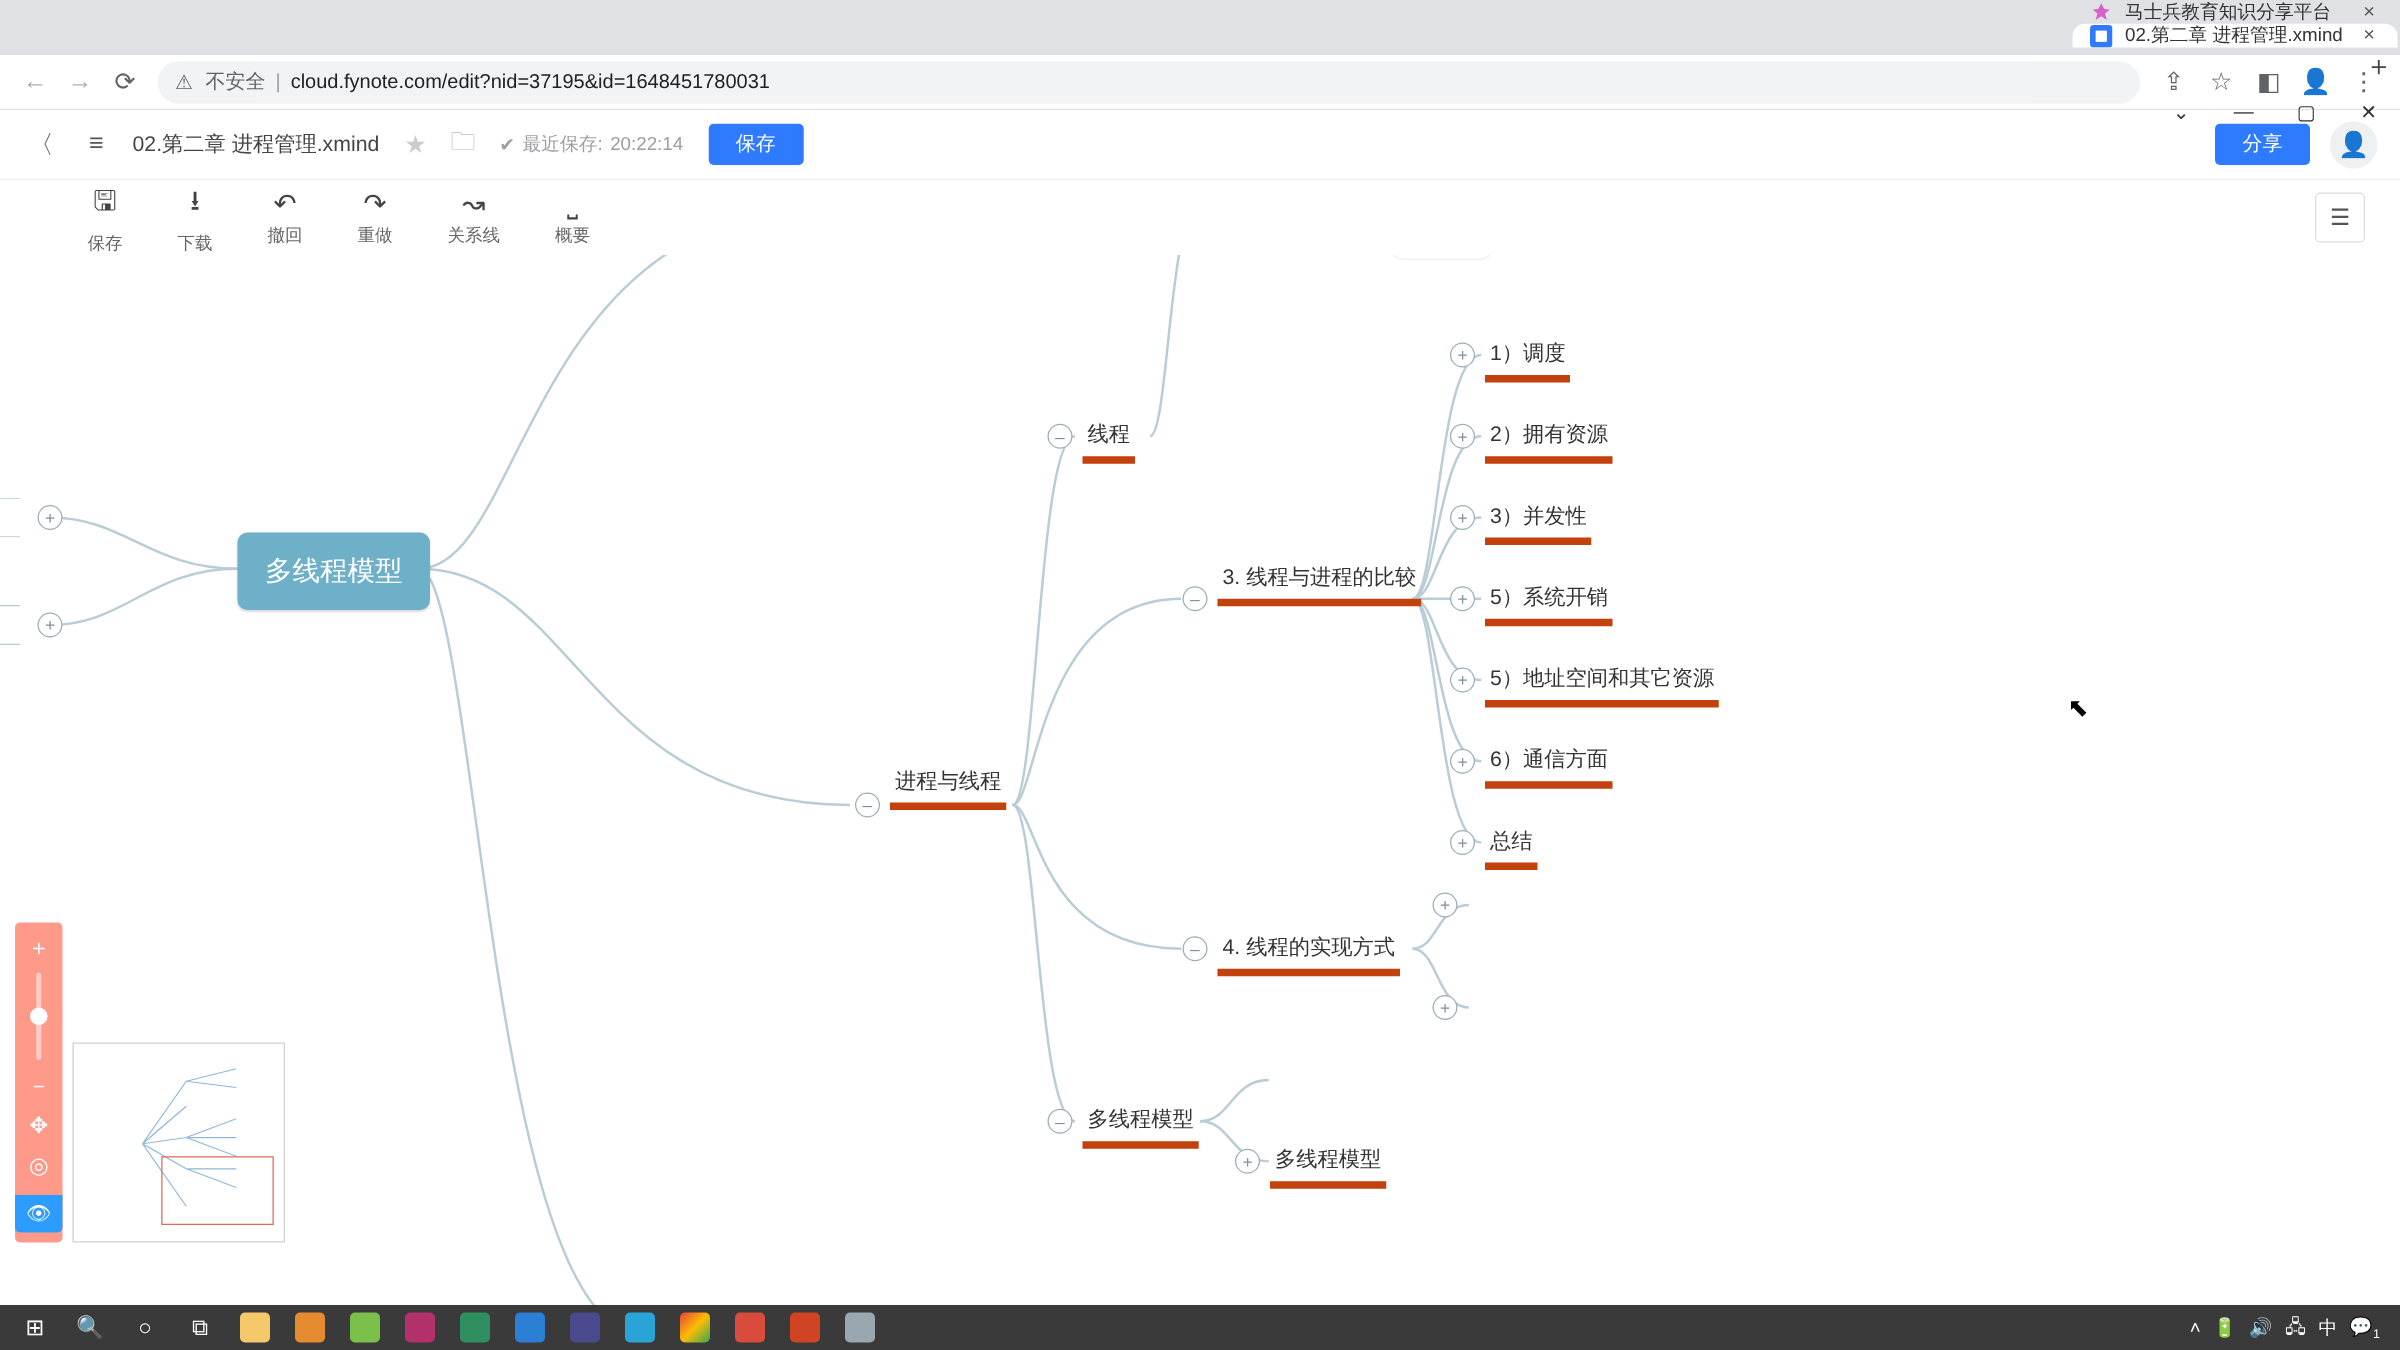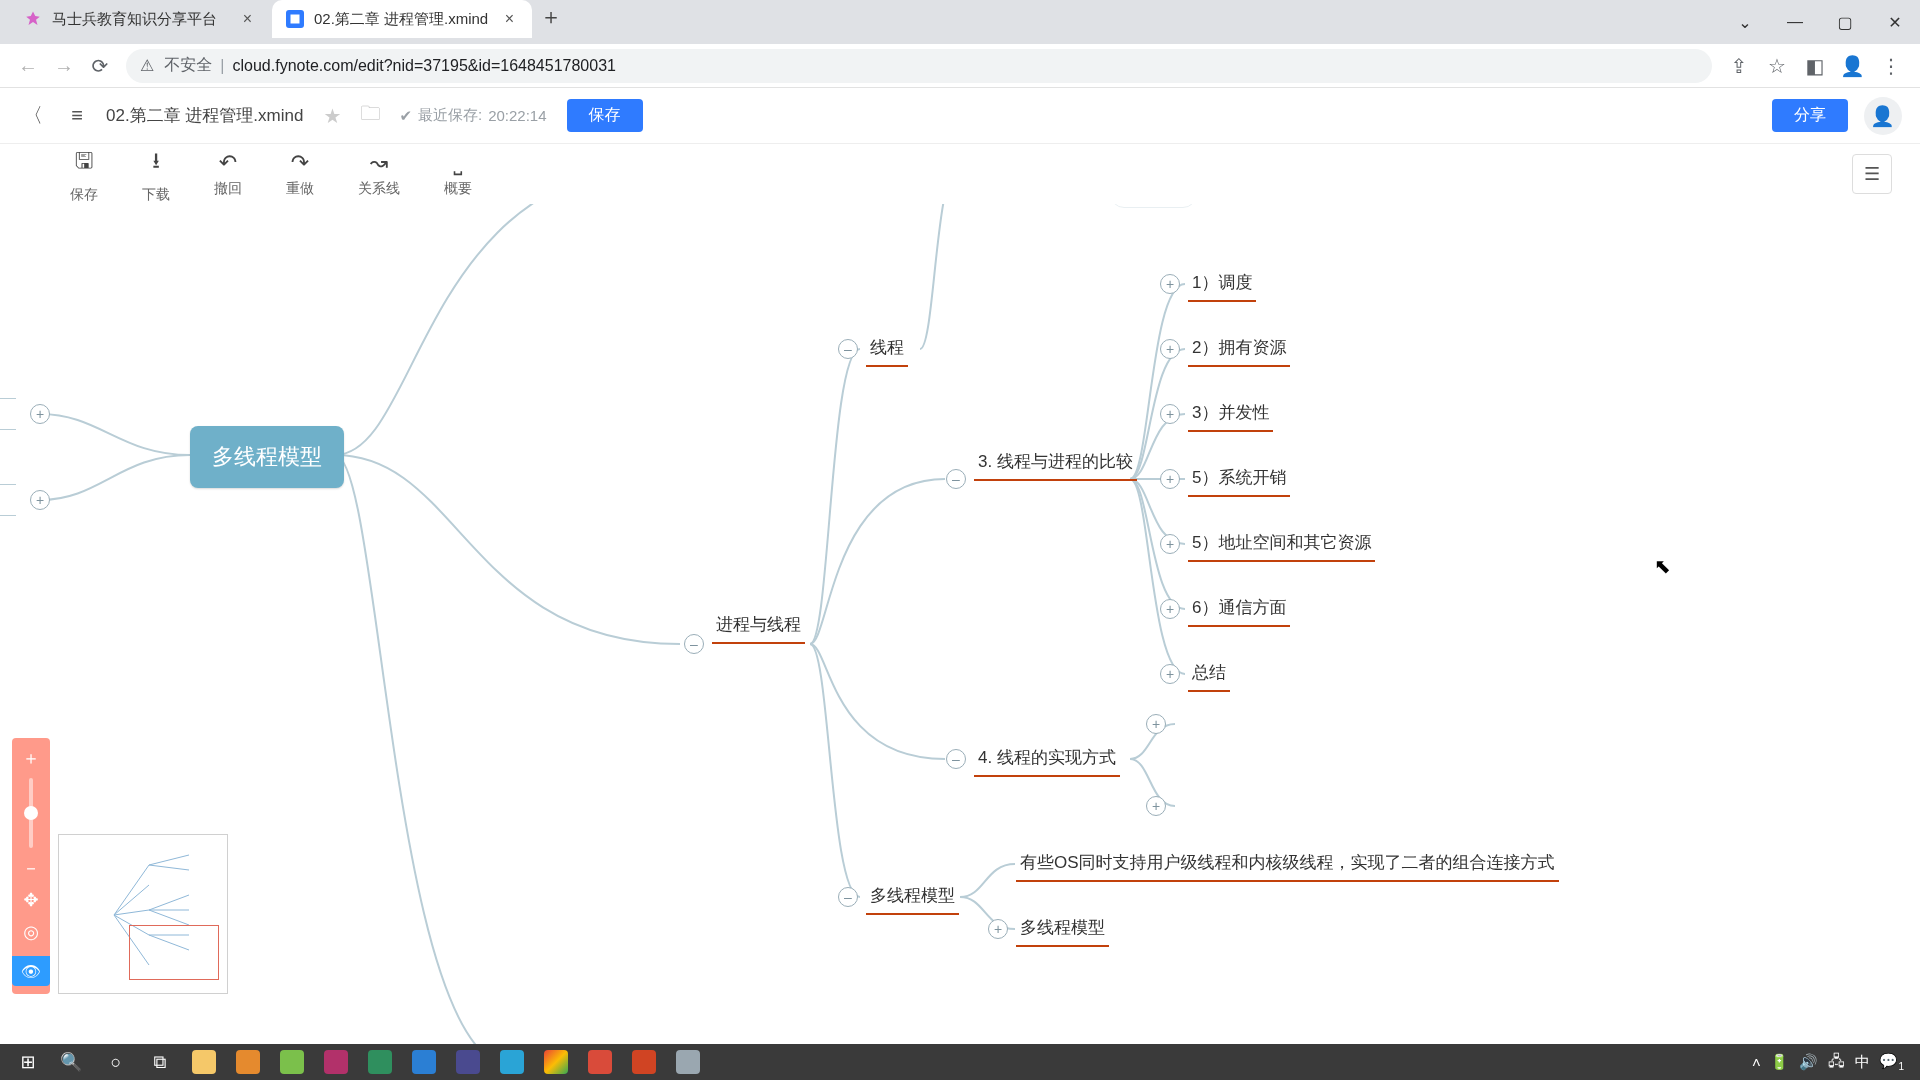--- a/index.html
+++ b/index.html
@@ -1,19 +1,19 @@
 <!DOCTYPE html>
 <html><head>
 <meta charset="utf-8">
 <style>
   * { margin:0; padding:0; box-sizing:border-box; font-family:"Microsoft YaHei","Segoe UI",sans-serif; }
   html,body { width:1920px; height:1080px; overflow:hidden; background:#fff; }
 
   
-  .tabstrip { height:44px; background:#dfe1e5; display:flex; padding-left:10px; }
+  .tabstrip { height:44px; background:#dfe1e5; display:flex; align-items:flex-end; padding-left:10px;flex-direction:column; }
   .tab { height:38px; background:#fff; border-radius:10px 10px 0 0; display:flex; align-items:center; padding:0 14px; font-size:15px; color:#333; margin-right:2px; position:relative; min-width:260px; }
   .tab.inactive { background:#dfe1e5; }
   .tab .favi { width:18px; height:18px; margin-right:10px; flex:0 0 18px; }
   .tab .close { margin-left:auto; color:#555; font-size:16px; padding:0 4px; }
   .newtab { width:34px; height:34px; display:flex; align-items:center; justify-content:center; color:#444; font-size:22px; }
   .wctrls { margin-left:auto; display:flex; align-items:center; height:44px; }
   .wctrls div { width:50px; height:44px; display:flex; align-items:center; justify-content:center; color:#333; font-size:16px;}
   .chev { width:30px; display:flex; justify-content:center; color:#555;}
 
   
@@ -40,21 +40,21 @@
   .tool { display:flex; flex-direction:column; align-items:center; color:#666; font-size:14px; gap:4px; }
   .tool .ic { font-size:22px; color:#444; }
   .panelbtn { position:absolute; right:28px; top:10px; width:40px; height:40px; border:1px solid #ddd; border-radius:4px; display:flex; align-items:center; justify-content:center; color:#555; font-size:18px; background:#fff;}
 
   
   .canvas { position:absolute; left:0; right:0; top:204px; bottom:36px; background:#fff; overflow:hidden; }
   .stage { position:absolute; inset:0; }
   .stage svg { position:absolute; inset:0; width:100%; height:100%; }
 
   .node { position:absolute; font-size:17px; color:#333; white-space:nowrap; }
-  .node.leaf { border-bottom:2px solid #c2410c; padding:2px 4px 6px 4px;text-align:center; }
+  .node.leaf { border-bottom:6px solid #c2410c; padding:2px 4px 6px 4px;text-align:center; }
   .node.mid  { border:1px solid #b9cdd6; border-radius:14px; padding:6px 14px; background:#fff; }
   .node.root { background:#6fb0c9; color:#fff; border-radius:8px; padding:16px 22px; font-size:22px; box-shadow:0 1px 2px rgba(0,0,0,.15);}
   .sidechip { position:absolute; left:-14px; width:30px; height:32px; border:1px solid #b9cdd6; border-right:none; border-radius:6px 0 0 6px; background:#fff; }
   .tog { position:absolute; width:20px; height:20px; border:1.5px solid #9aaeb8; border-radius:50%; background:#fff; display:flex; align-items:center; justify-content:center; color:#7e939e; font-size:14px; }
 
   
   .zoompanel { position:absolute; left:12px; bottom:50px; width:38px; background:#ff9a8a; border-radius:4px; display:flex; flex-direction:column; align-items:center; padding:8px 0; gap:8px; }
   .zoompanel .zb { width:24px; height:24px; color:#fff; display:flex; align-items:center; justify-content:center; font-size:18px;}
   .zoompanel .track { width:4px; height:70px; background:rgba(255,255,255,.5); border-radius:2px; position:relative; }
   .zoompanel .thumb { position:absolute; left:-5px; top:28px; width:14px; height:14px; background:#fff; border-radius:50%; }
@@ -231,21 +231,20 @@
     <div class="tog" style="left:1160px;top:460px">+</div>
     <div class="node leaf" style="left:1188px;top:455px">总结</div>
 
     <div class="tog" style="left:946px;top:545px">–</div>
     <div class="node leaf" style="left:974px;top:540px">4. 线程的实现方式</div>
     <div class="tog" style="left:1146px;top:510px">+</div>
     <div class="tog" style="left:1146px;top:592px">+</div>
 
     <div class="tog" style="left:838px;top:683px">–</div>
     <div class="node leaf" style="left:866px;top:678px">多线程模型</div>
-    <div class="node leaf" style="left:1016px;top:645px">有些OS同时支持用户级线程和内核级线程，实现了二者的组合连接方式</div>
     <div class="tog" style="left:988px;top:715px">+</div>
     <div class="node leaf" style="left:1016px;top:710px">多线程模型</div>
 
     <div class="node mid" style="left:1110px;top:-30px;opacity:.3">&nbsp;&nbsp;&nbsp;&nbsp;&nbsp;&nbsp;&nbsp;&nbsp;&nbsp;&nbsp;&nbsp;&nbsp;</div>
   </div>
 
   <div class="cursor" style="left:1654px;top:350px">⬉</div>
 
   <div class="zoompanel">
     <div class="zb">＋</div>

